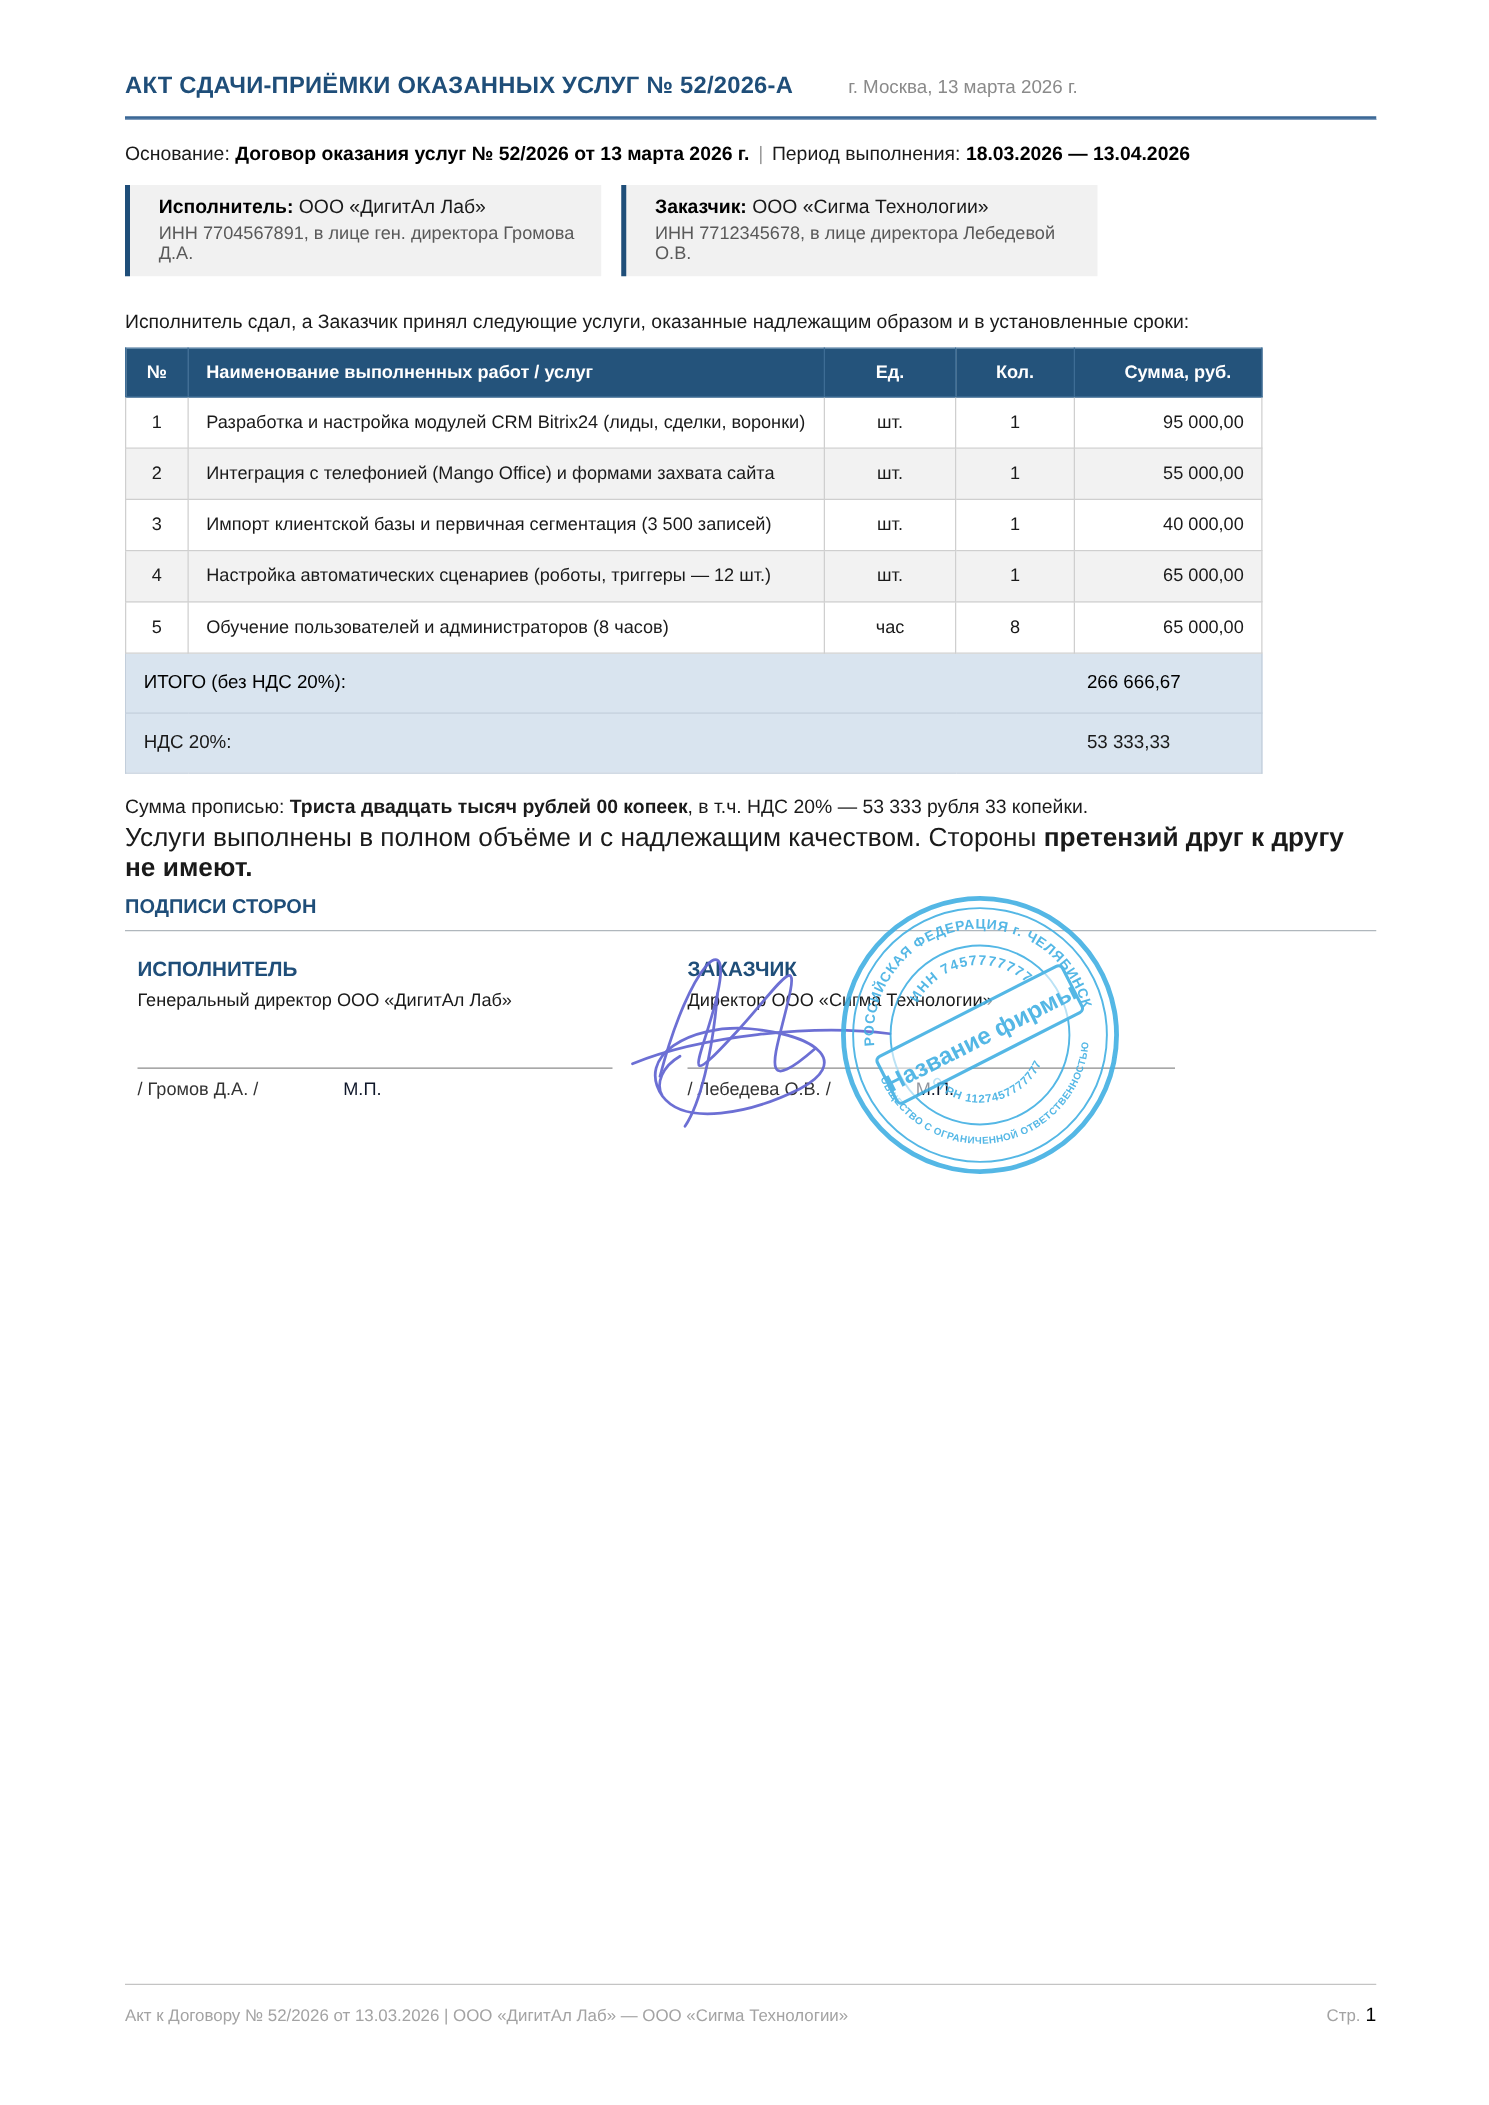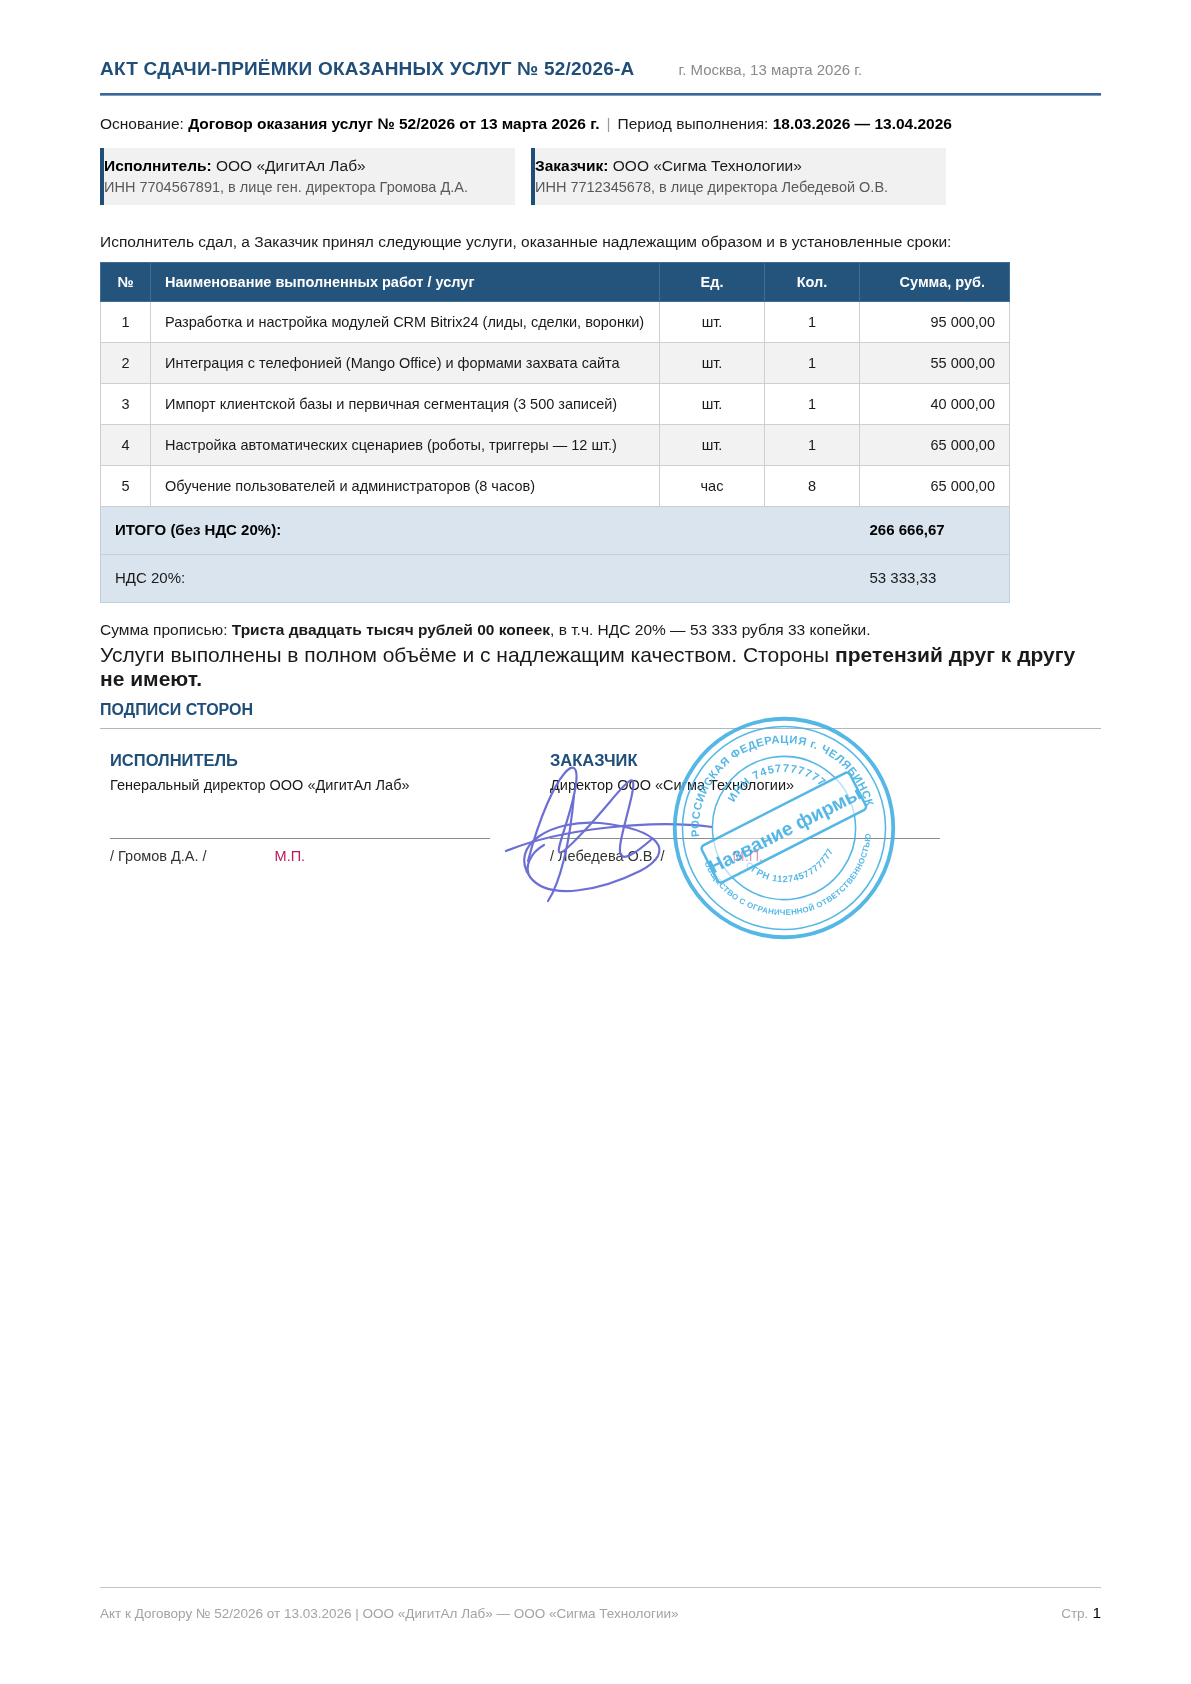--- a/index.html
+++ b/index.html
@@ -14,21 +14,21 @@
   .doc-place { font-size:15px; color:#8a8a8a; }
   .head-rule { height:3px; background:#3a6795; border-bottom:1px solid #7f9cbd; margin-top:13px; width:1001px; }
 
   
   .basis { margin-top:17px; font-size:15.5px; line-height:1.45; width:870px; }
   .basis b { color:#000; }
   .sep { color:#9a9a9a; margin:0 7px; }
 
   
   .parties { display:flex; gap:16px; margin-top:13px; }
-  .party-box { width:415px; background:#f1f1f1; border-left:4px solid #1f4e79; padding:9px 12px 10px 0; }
+  .party-box { width:381px; background:#f1f1f1; border-left:4px solid #1f4e79; padding:9px 12px 10px 23px; }
   .party-line1 { font-size:15.5px; }
   .party-line1 b { color:#000; }
   .party-line2 { font-size:14.5px; color:#595959; margin-top:4px; }
 
   .intro { margin-top:28px; font-size:15.5px; }
 
   
   table.services { border-collapse:collapse; width:910px; margin-top:11px; font-size:14.5px; }
   .services th { background:#24537b; color:#fff; font-weight:bold; padding:11px 10px; border:1px solid #3e6d95; font-size:14.5px; }
   .services th.h-name { text-align:left; padding-left:14px; }
@@ -36,41 +36,41 @@
   .services td { border:1px solid #cfcfcf; padding:10px 10px; vertical-align:top; line-height:1.38; }
   .services tr.alt td { background:#f2f2f2; }
   .c-num { text-align:center; width:50px; }
   .c-name { text-align:left; padding-left:14px !important; }
   .c-unit { text-align:center; width:105px; }
   .c-qty { text-align:center; width:95px; }
   .c-amount { text-align:right; width:150px; padding-right:14px !important; }
   tr.totals td { background:#d9e4ef; border:1px solid #c2cedb; padding:13px 10px; font-size:15px; }
   tr.totals .t-label { text-align:left; padding-left:14px; border-right:none; }
   tr.totals .t-value { text-align:left; padding-right:4px; border-left:none; }
-  tr.totals.bold .t-label, tr.totals.bold .t-value { font-weight:bold; color:#000; }
+  tr.totals.bold .t-label, tr.totals.bold .t-value { font-weight:normal; color:#000; }
   tr.totals.grand .t-label, tr.totals.grand .t-value { font-weight:bold; color:#1f4e79; }
   tr.totals.grand td { border-bottom:3px solid #1f4e79; }
 
   
   .words { margin-top:15px; font-size:15.5px; line-height:1.5; width:880px; }
   .quality { margin-top:2px; font-size:21px; }
   .sign-title { margin-top:10px; font-size:16px; font-weight:bold; color:#1f4e79; }
   .sign-rule { border:none; border-top:1px solid #b0b7bd; margin-top:9px; width:1001px; }
 
   
   .sig-area { display:flex; margin-top:22px; }
   .sig-col { padding-left:10px; }
   .sig-col.left { width:440px; }
   .sig-col.right { width:400px; }
   .role-title { font-size:16.5px; font-weight:bold; color:#1f4e79; }
   .role-pos { font-size:14.5px; margin-top:7px; }
   .sig-line { height:46px; border-bottom:1px solid #8c8c8c; width:380px; }
   .sig-col.right .sig-line { width:390px; }
   .sig-names { margin-top:9px; font-size:14.5px; color:#333; }
-  .seal-mark { margin-left:48px; color:#be185d;padding-left:20px; }
+  .seal-mark { margin-left:48px; color:#0f172a;padding-left:20px; }
 
   
   .stamp-wrap { position:absolute; left:668px; top:712px; width:232px; height:232px; transform:rotate(-10deg); opacity:.9; pointer-events:none; }
   .signature-wrap { position:absolute; left:500px; top:733px; width:235px; height:175px; pointer-events:none; }
 
   
   .footer { position:absolute; left:100px; right:90px; bottom:62px; border-top:1px solid #c4c4c4; padding-top:16px; display:flex; justify-content:space-between; align-items:baseline; }
   .footer-left { font-size:13.5px; color:#a3a3a3; }
   .footer-page { font-size:13.5px; color:#a3a3a3; }
   .footer-page .pg-num { color:#000; font-size:15.5px; margin-left:4px; }

